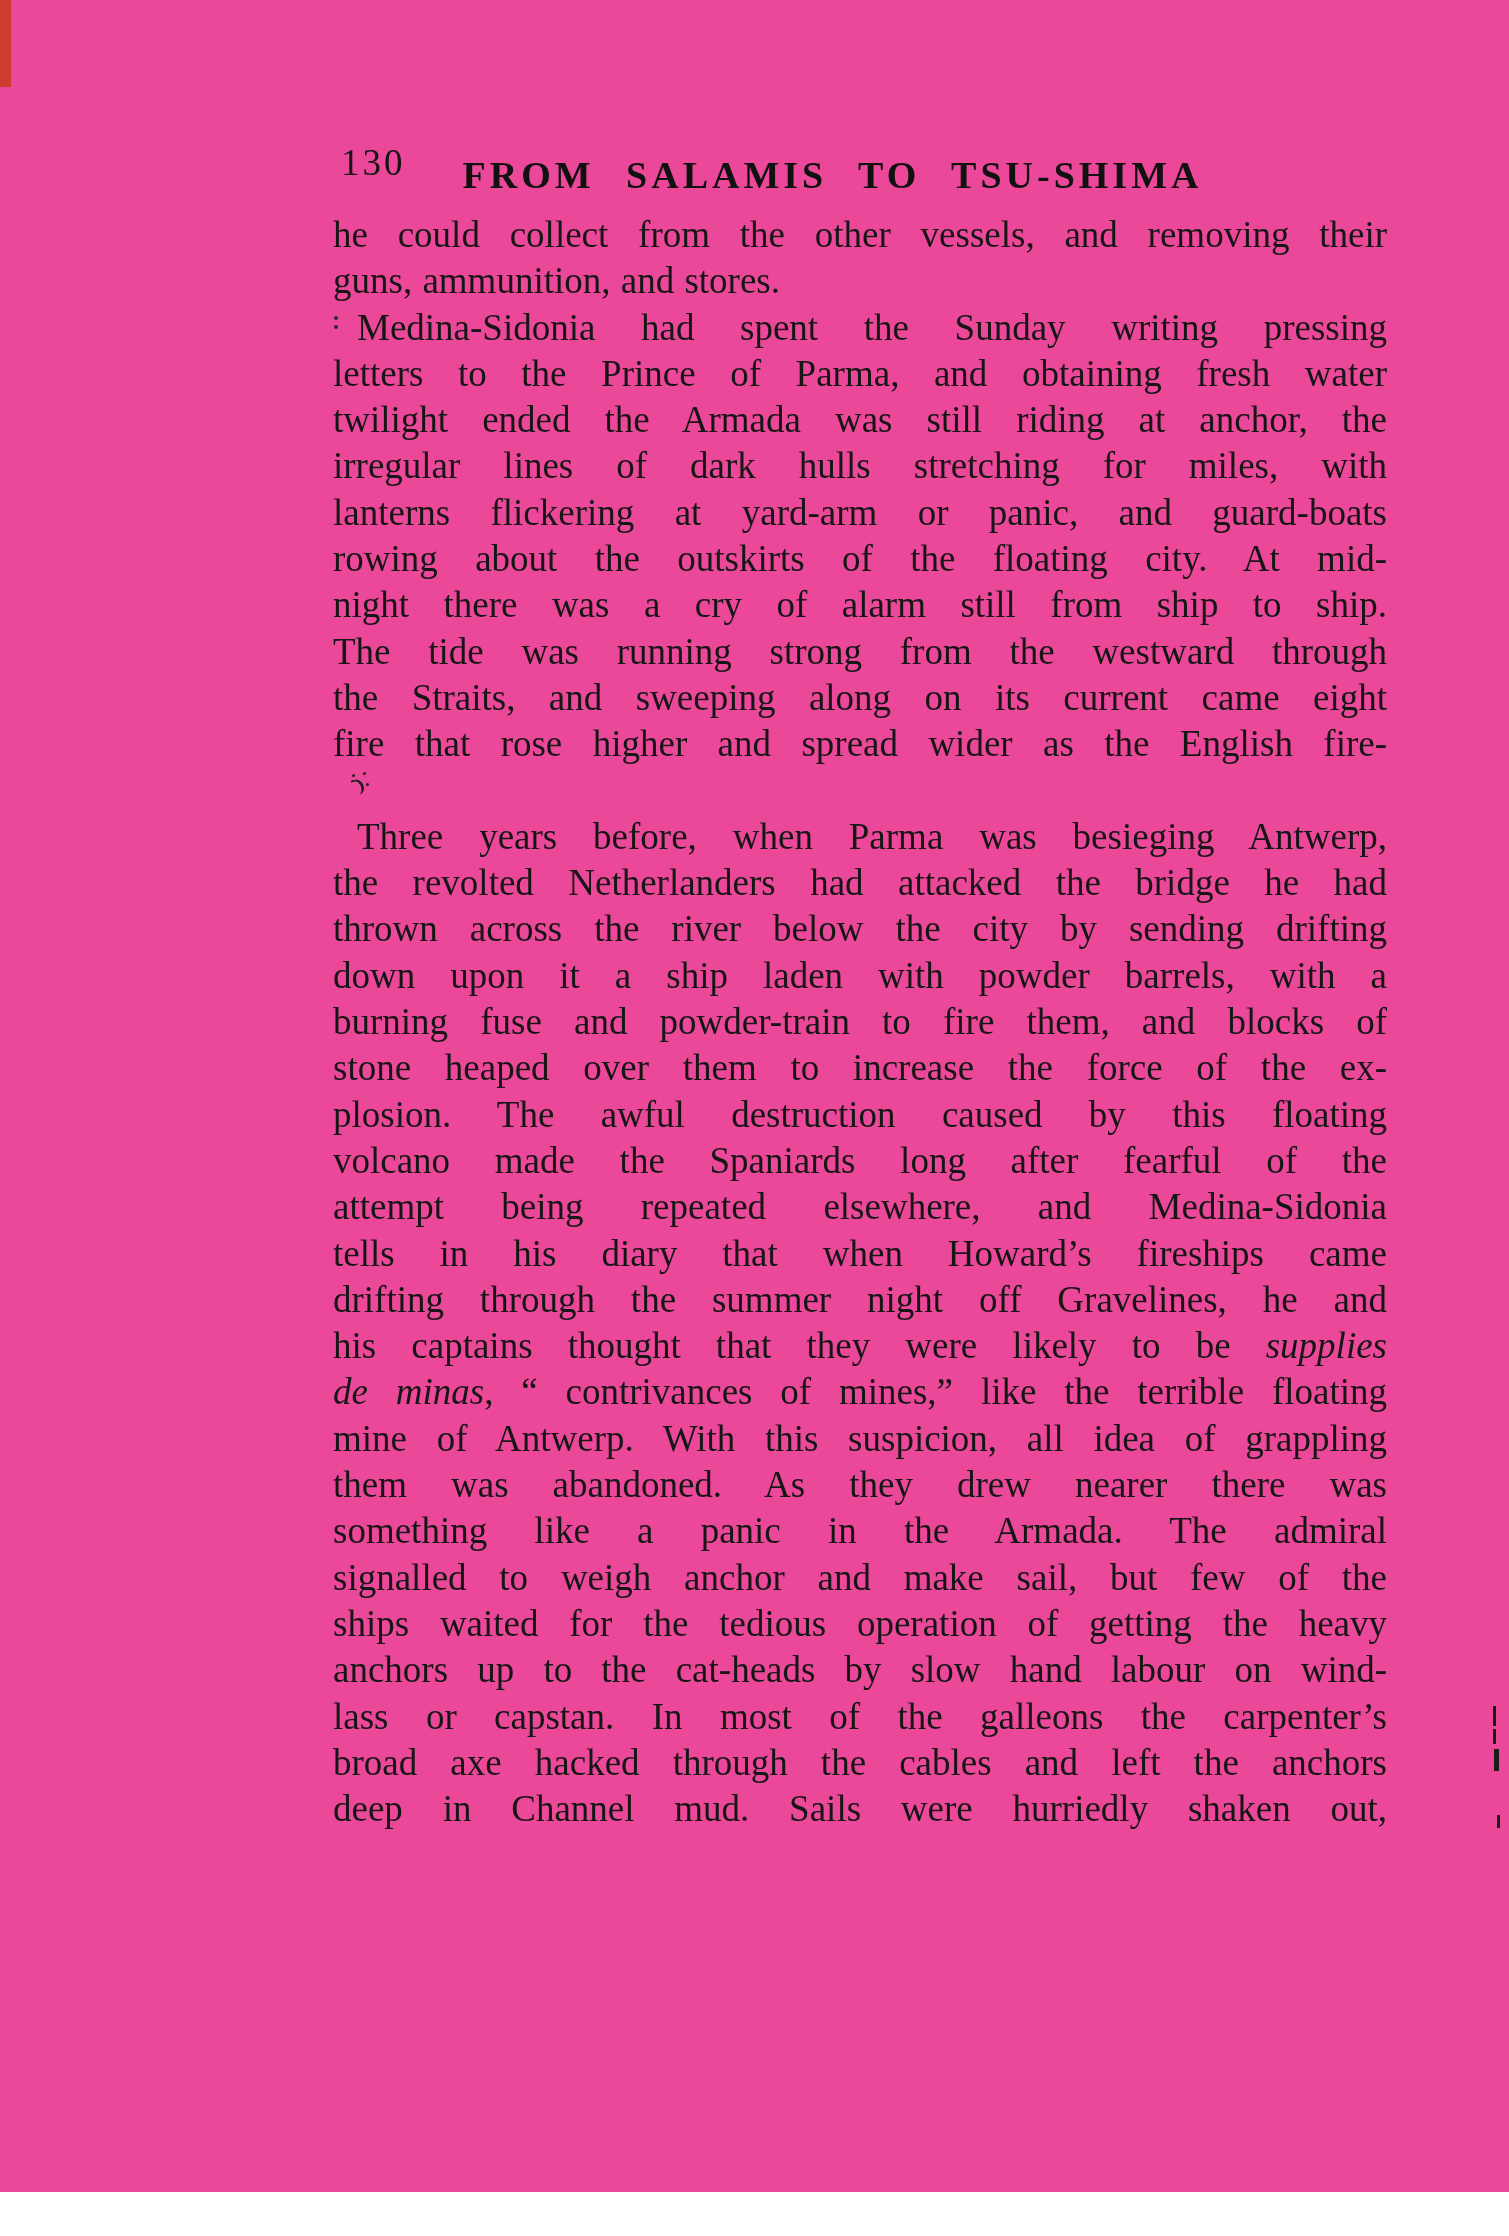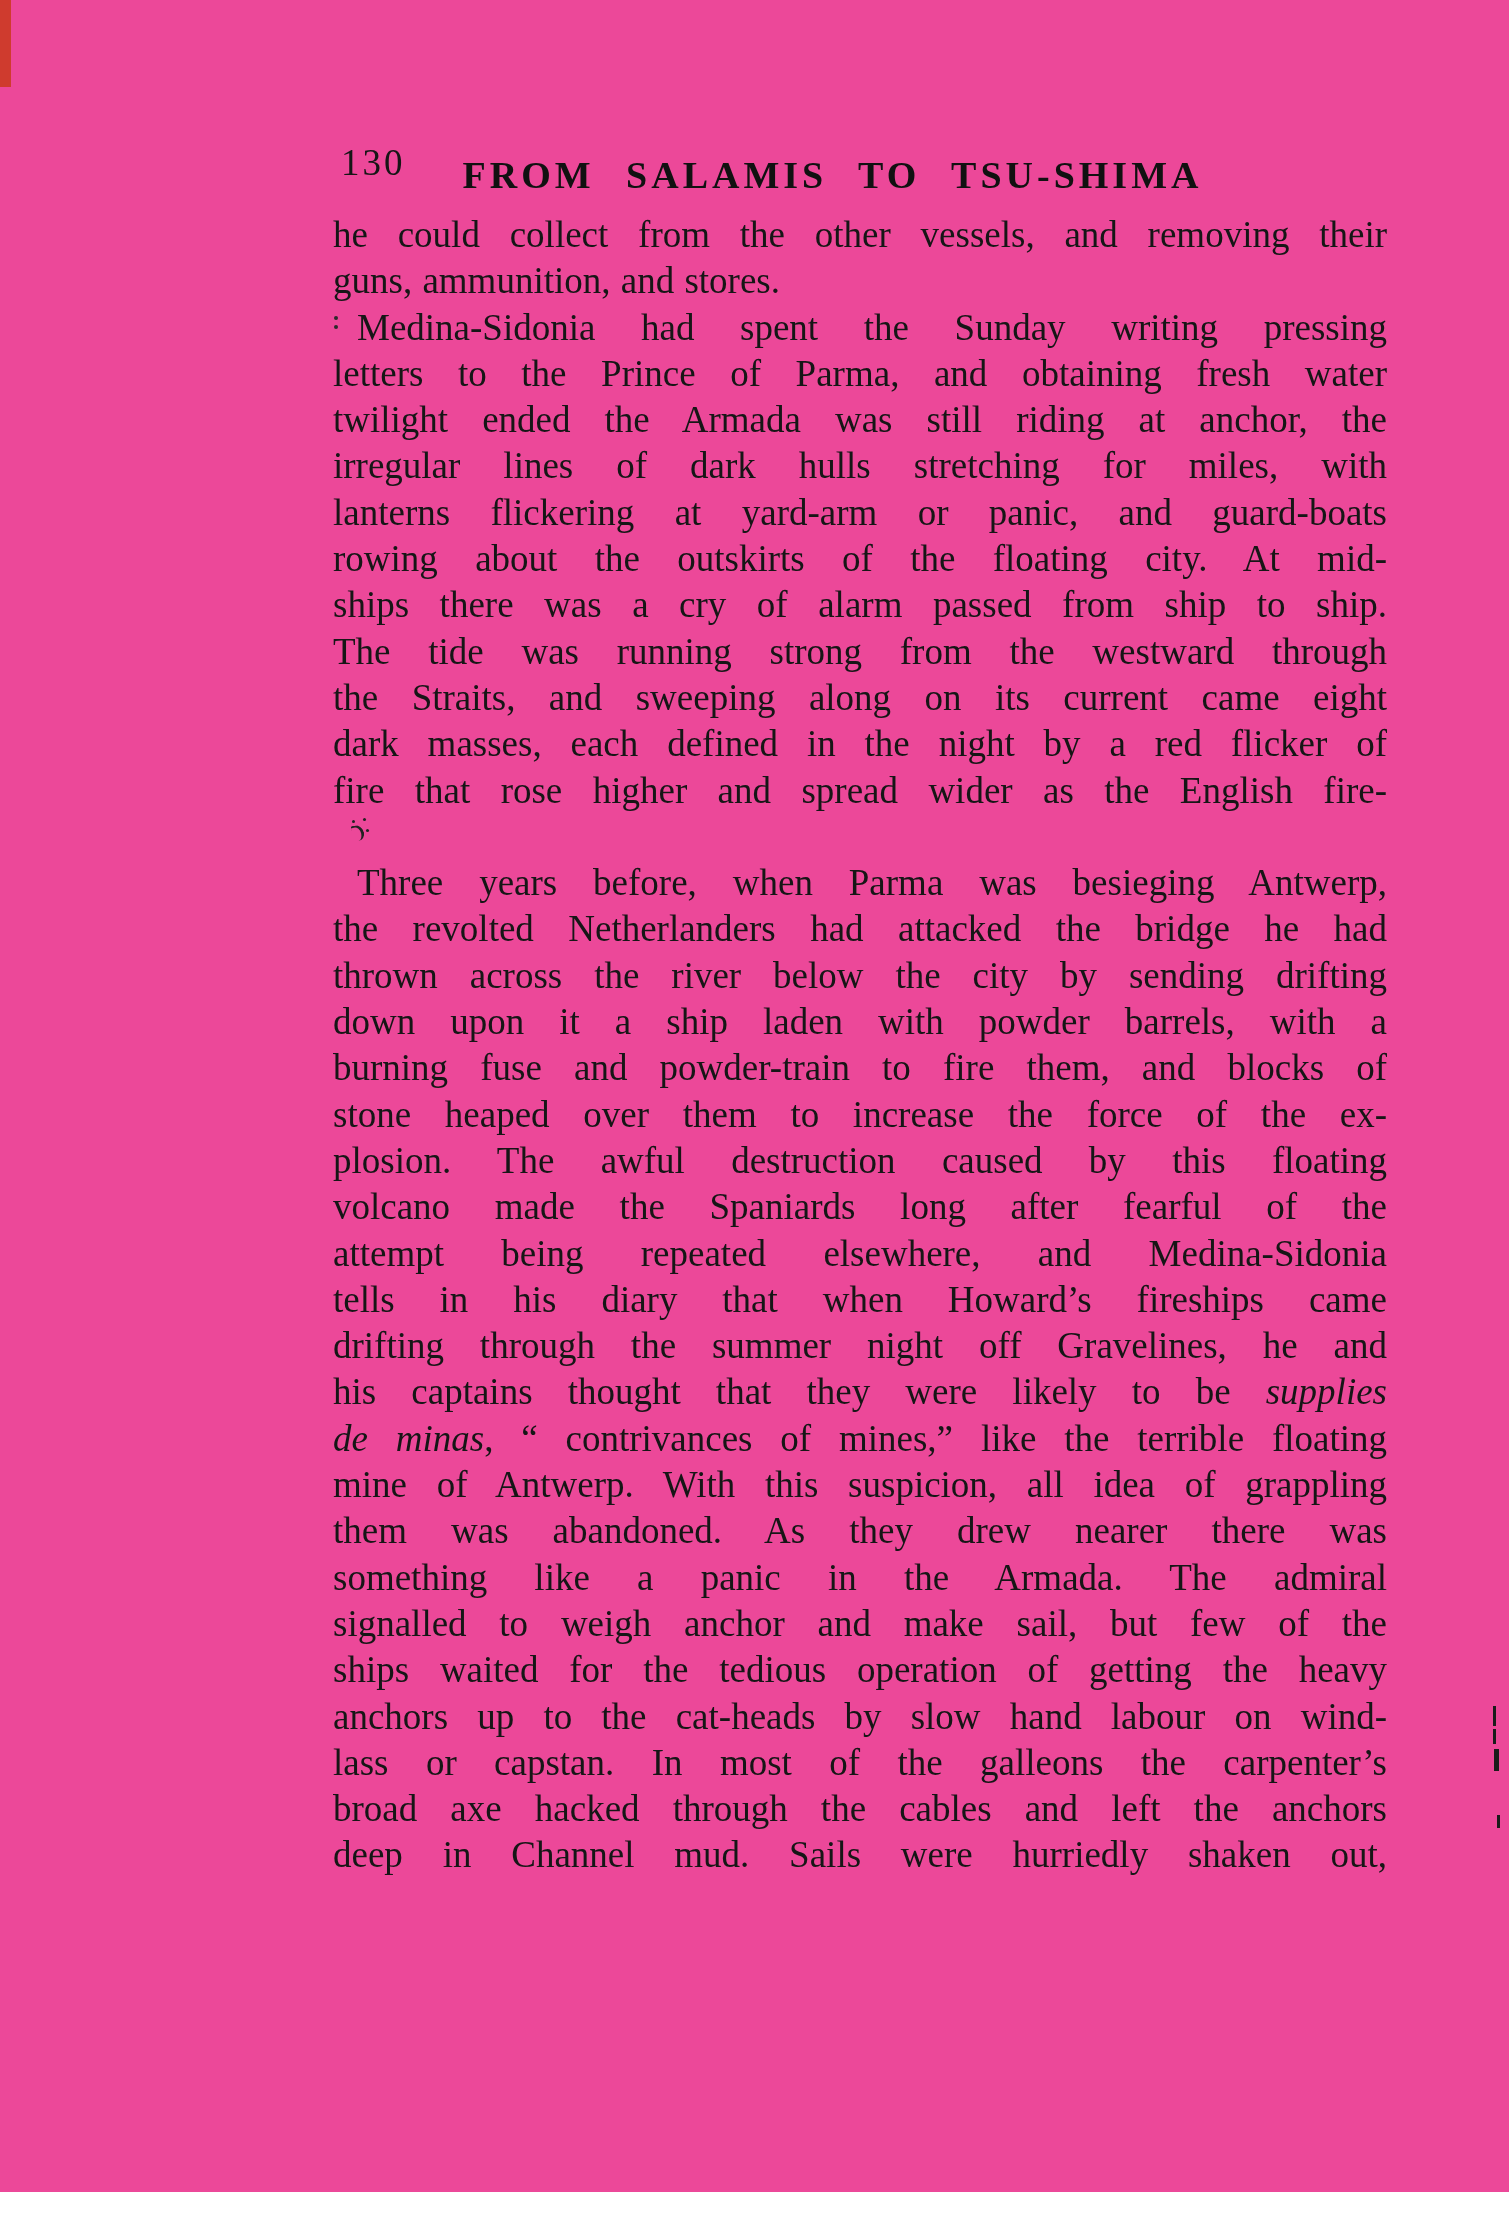--- a/index.html
+++ b/index.html
@@ -60,24 +60,23 @@
 
   <main class="body-text">
       <div class="line"><span>he could collect from the other vessels, and removing their</span></div>
       <div class="line short"><span>guns, ammunition, and stores.</span></div>
       <div class="line indent"><span>Medina-Sidonia had spent the Sunday writing pressing</span></div>
       <div class="line"><span>letters to the Prince of Parma, and obtaining fresh water</span></div>
       <div class="line"><span>twilight ended the Armada was still riding at anchor, the</span></div>
       <div class="line"><span>irregular lines of dark hulls stretching for miles, with</span></div>
       <div class="line"><span>lanterns flickering at yard-arm or panic, and guard-boats</span></div>
       <div class="line"><span>rowing about the outskirts of the floating city. At mid-</span></div>
-      <div class="line"><span>ships there was a cry of alarm passed from ship to ship.</span></div>
+      <div class="line"><span>night there was a cry of alarm still from ship to ship.</span></div>
       <div class="line"><span>The tide was running strong from the westward through</span></div>
       <div class="line"><span>the Straits, and sweeping along on its current came eight</span></div>
-      <div class="line"><span>dark masses, each defined in the night by a red flicker of</span></div>
       <div class="line"><span>fire that rose higher and spread wider as the English fire-</span></div>
       <div class="line short"><span class="ink-smudge"></span></div>
       <div class="line indent"><span>Three years before, when Parma was besieging Antwerp,</span></div>
       <div class="line"><span>the revolted Netherlanders had attacked the bridge he had</span></div>
       <div class="line"><span>thrown across the river below the city by sending drifting</span></div>
       <div class="line"><span>down upon it a ship laden with powder barrels, with a</span></div>
       <div class="line"><span>burning fuse and powder-train to fire them, and blocks of</span></div>
       <div class="line"><span>stone heaped over them to increase the force of the ex-</span></div>
       <div class="line"><span>plosion. The awful destruction caused by this floating</span></div>
       <div class="line"><span>volcano made the Spaniards long after fearful of the</span></div>

